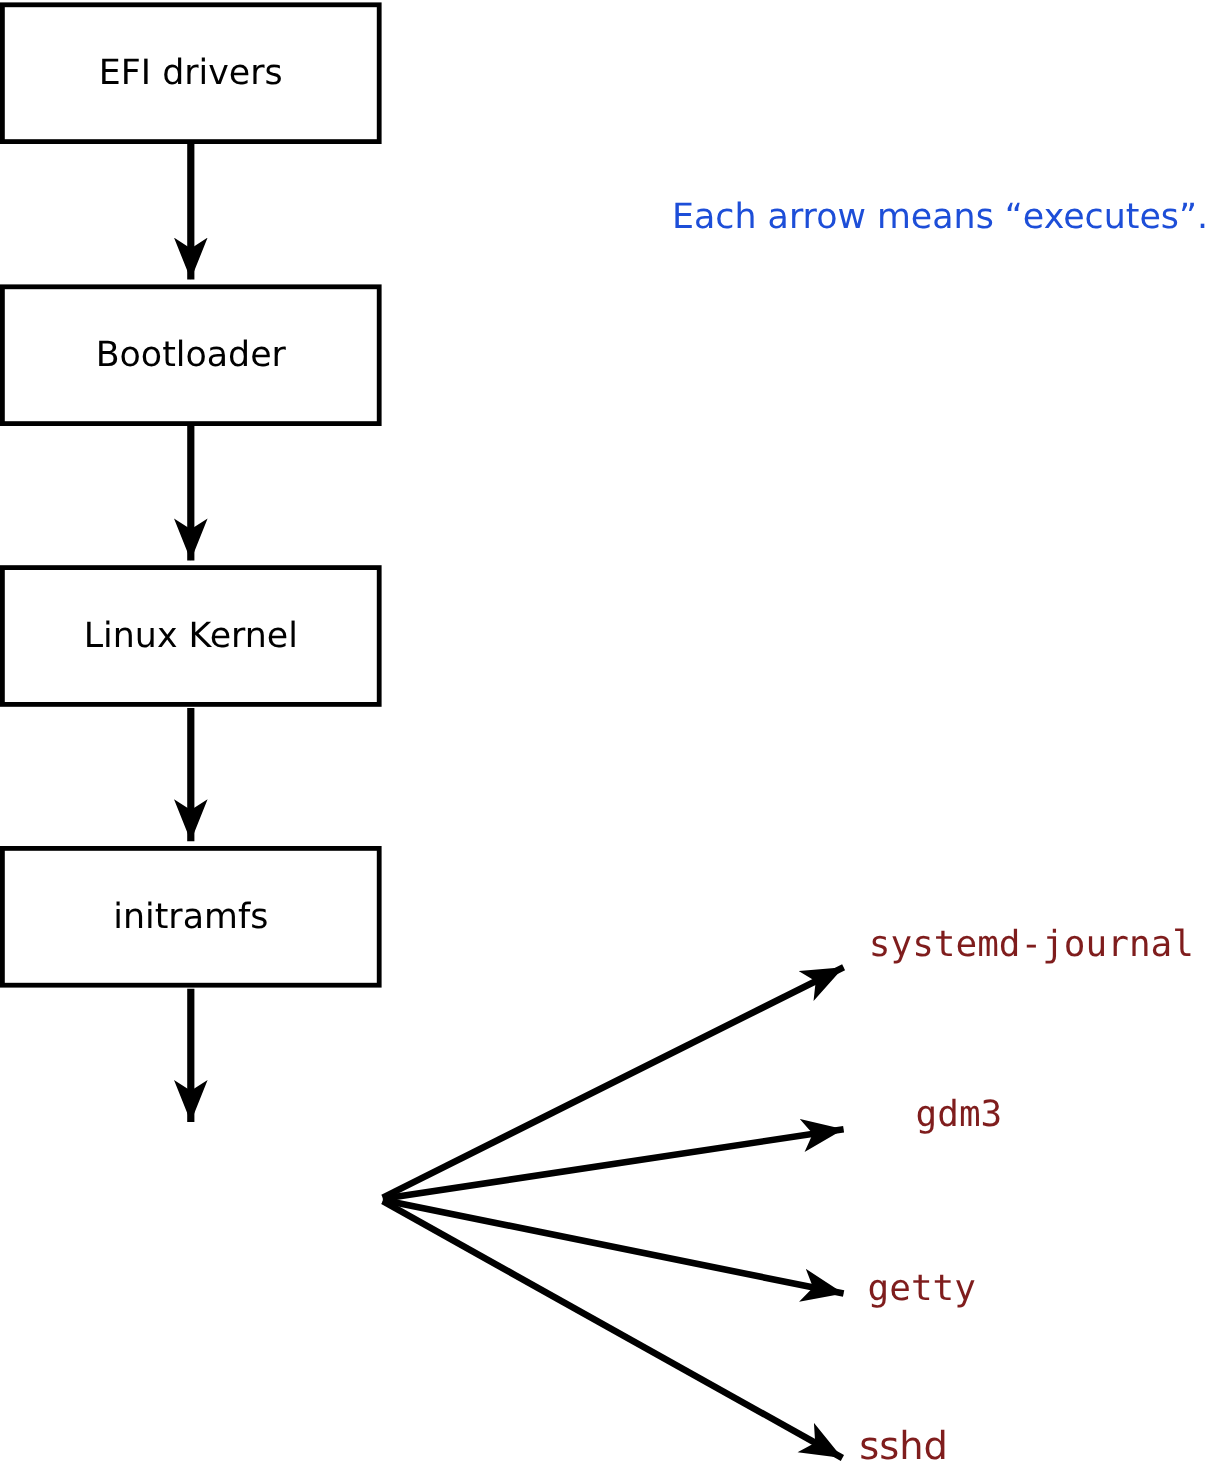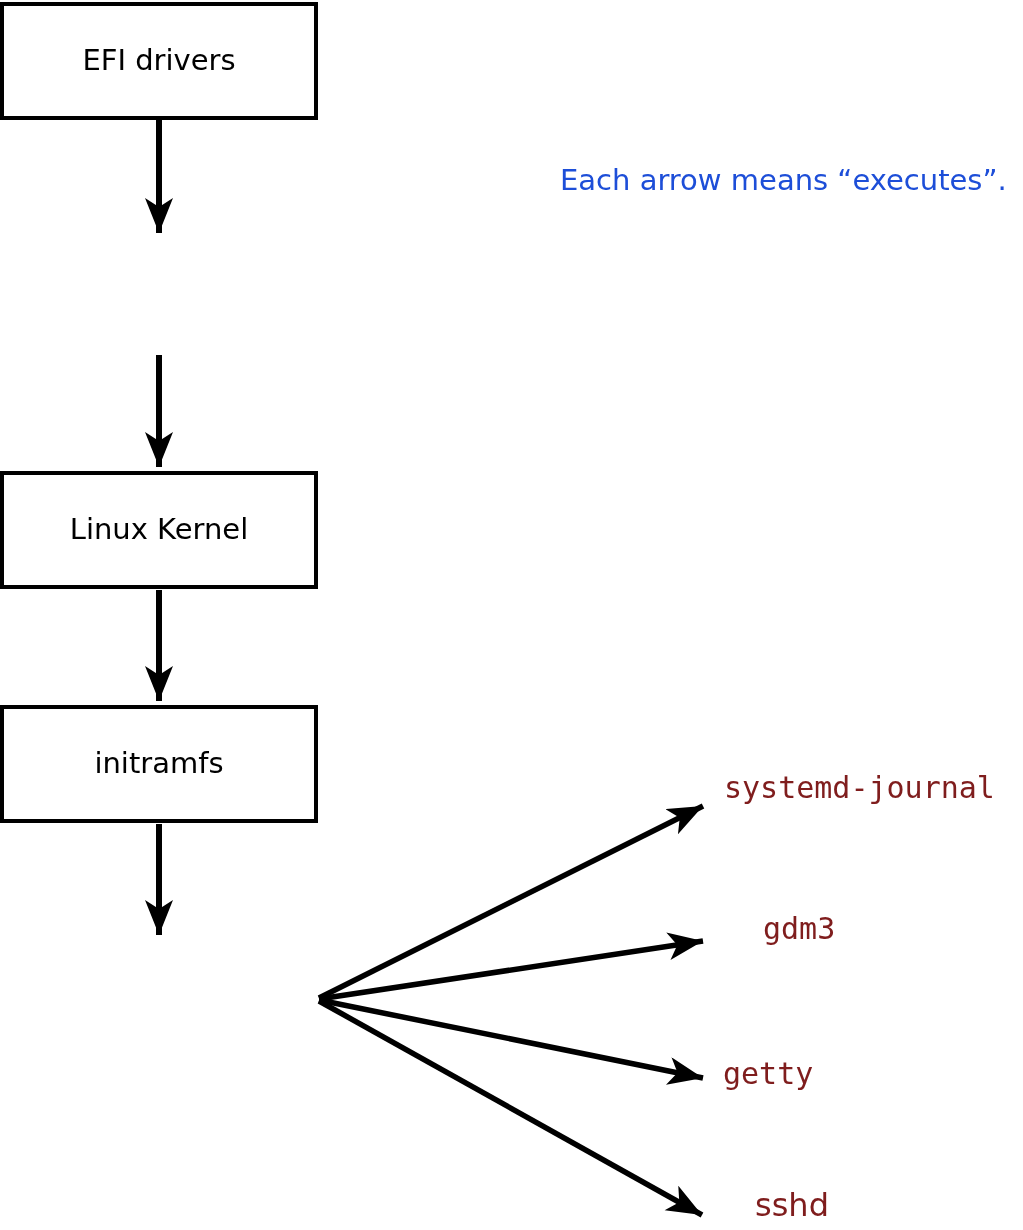--- a/index.html
+++ b/index.html
@@ -81,27 +81,30 @@
 
     <line x1="319" y1="998" x2="703" y2="806" stroke="#000000" stroke-width="5.5" marker-end="url(#ah)"></line>
     <line x1="319" y1="999" x2="703" y2="941" stroke="#000000" stroke-width="5.5" marker-end="url(#ah)"></line>
     <line x1="319" y1="1000" x2="703" y2="1078" stroke="#000000" stroke-width="5.5" marker-end="url(#ah)"></line>
     <line x1="319" y1="1001" x2="702" y2="1215" stroke="#000000" stroke-width="5.5" marker-end="url(#ah)"></line>
   </svg>
 
   <div class="node-box" style="top:2px;">
     <span class="node-label">EFI drivers</span>
   </div>
+  <div class="node-box" style="top:237px;">
+    <span class="node-label">Bootloader</span>
+  </div>
   <div class="node-box" style="top:471px;">
     <span class="node-label">Linux Kernel</span>
   </div>
   <div class="node-box" style="top:705px;">
     <span class="node-label">initramfs</span>
   </div>
 
   <div class="annotation">Each arrow means “executes”.</div>
 
   <div class="proc-label" style="left:724px; top:772px;">systemd-journal</div>
   <div class="proc-label" style="left:763px; top:913px;">gdm3</div>
   <div class="proc-label" style="left:723px; top:1058px;">getty</div>
-  <div class="proc-label sans" style="left:716px; top:1189px;margin-left:39px;">sshd</div>
+  <div class="proc-label sans" style="left:716px; top:1189px;">sshd</div>
 
 </div>
 
 </body></html>

